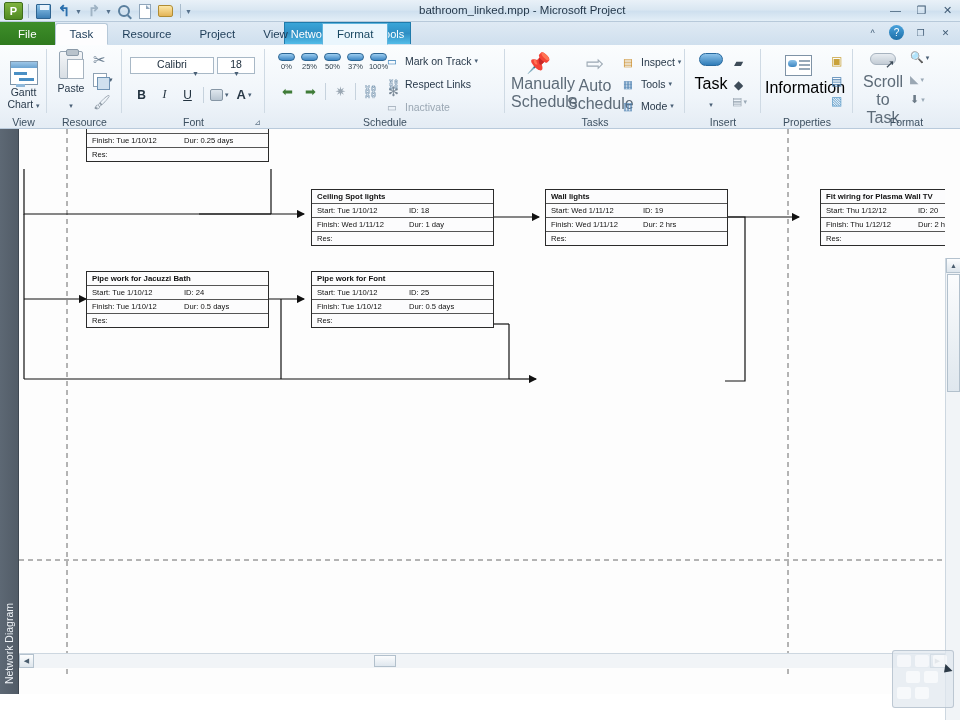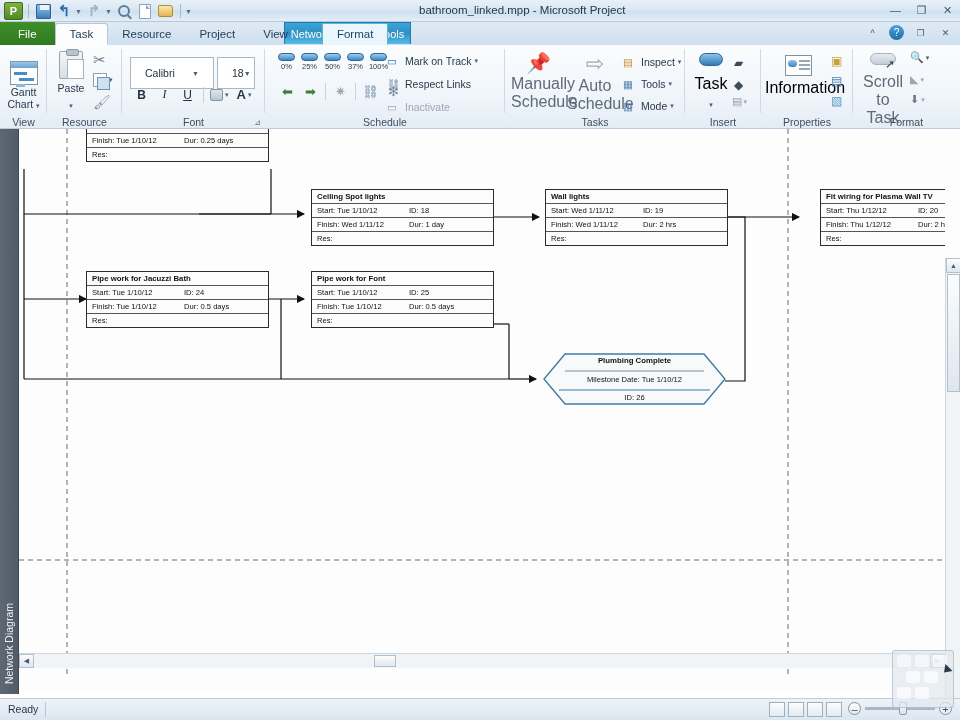--- a/index.html
+++ b/index.html
@@ -107,21 +107,21 @@
   
   .clip-ico{width:24px;height:28px;background:linear-gradient(to bottom,#f4f6f8,#d8dee4);border:1px solid #94a4b3;border-radius:2px;position:relative;}
   .clip-ico::before{content:"";position:absolute;left:6px;top:-3px;width:11px;height:5px;background:#b9c3cc;border:1px solid #8b9aa8;border-radius:2px;}
   .clip-ico::after{content:"";position:absolute;left:7px;top:7px;width:15px;height:18px;background:#fff;border:1px solid #a7b4c0;}
   .scissor{font-size:15px;color:#6b7f92;}
   .copy-ico{width:14px;height:14px;background:#fff;border:1px solid #8ea2b4;position:relative;}
   .copy-ico::after{content:"";position:absolute;left:3px;top:3px;width:11px;height:11px;background:#cfe0ee;border:1px solid #6f93b4;}
   .brush{font-size:14px;color:#8a96a2;}
 
   
-  .fselect{height:32px;border:1px solid #a8b8c6;background:#fff;display:flex;align-items:center;padding:0 14px;font-size:10.5px;color:#20303f;}
+  .fselect{height:17px;border:1px solid #a8b8c6;background:#fff;display:flex;align-items:center;padding:0 14px;font-size:10.5px;color:#20303f;flex-direction:column;}
   .fselect .cv{margin-left:auto;font-size:7px;color:#4a6076;}
   .fbtn{width:19px;height:19px;display:flex;align-items:center;justify-content:center;font-size:12px;color:#22323f;}
   .fill-ico{width:13px;height:12px;background:linear-gradient(to bottom,#dfe7ee,#b9c6d2);border:1px solid #8696a5;border-radius:2px;}
   .a-letter{font-size:13px;color:#2a3a48;font-weight:bold;}
 
   
   .pct{display:flex;flex-direction:column;align-items:center;width:19px;}
   .pct .bar{width:17px;height:8px;border-radius:4px;border:1px solid #2c6694;background:linear-gradient(to bottom,#9ccdf0,#3e87c4);position:relative;overflow:hidden;}
   .pct .bar::after{content:"";position:absolute;left:0;top:3px;height:4px;background:#15374f;}
   .pct .lbl{font-size:7.5px;color:#31424f;margin-top:1px;}
@@ -622,63 +622,35 @@
           <span class="c1"><span>Finish:</span>
           <span>Tue 1/10/12</span></span>
           <span><span>Dur:</span>
           <span>0.5 days</span></span>
         </div>
         <div class="r last">
           <span>Res:</span>
         </div>
       </div>
 
-      <div class="ms" style="left:524px;top:224px;width:183px;height:52px;">
-        <svg width="183" height="52" style="position:absolute;left:0;top:0;">
-          <polygon points="22,1 161,1 182,26 161,51 22,51 1,26" fill="#f7f9fb" stroke="#3d7ea6" stroke-width="1.4"></polygon>
-          <line x1="22" y1="18" x2="161" y2="18" stroke="#7d8d9a" stroke-width="1"></line>
-          <line x1="16" y1="37" x2="167" y2="37" stroke="#3d7ea6" stroke-width="1.1"></line>
-        </svg>
-        <div class="ttl" style="position:absolute;left:0;top:3px;width:183px;">Plumbing Complete</div>
-        <div class="ln" style="position:absolute;left:0;top:22px;width:183px;">Milestone Date: Tue 1/10/12</div>
-        <div class="ln" style="position:absolute;left:0;top:40px;width:183px;">ID: 26</div>
-      </div>
     </div>
 
     <div class="vscroll">
       <div class="sb-btn" style="position:absolute;left:0;top:0;width:15px;height:15px;">▲</div>
       <div class="sb-thumb" style="position:absolute;left:1px;top:16px;width:13px;height:118px;"></div>
 
     </div>
 
     <div class="hscroll">
       <div class="sb-btn" style="position:absolute;left:0;top:0;width:15px;height:14px;">◀</div>
       <div class="sb-thumb" style="position:absolute;left:355px;top:1px;width:22px;height:12px;"></div>
       <div class="sb-btn" style="position:absolute;right:0;top:0;width:15px;height:14px;">▶</div>
     </div>
   </div>
 
-  <div class="statusbar">
-    <div class="status-txt">Ready</div>
-    <div class="status-div"></div>
-    <div class="viewbtns">
-      <div class="vbtn"></div>
-      <div class="vbtn"></div>
-      <div class="vbtn"></div>
-      <div class="vbtn"></div>
-    </div>
-    <div class="zoomwrap">
-      <div class="zcirc">–</div>
-      <div class="ztrack">
-        <div class="ztick"></div>
-        <div class="zthumb" style="left:34px;"></div>
-      </div>
-      <div class="zcirc">+</div>
-    </div>
-  </div>
 
   <div class="overlay">
     <div class="ov-cell" style="left:4px;top:4px;"></div>
     <div class="ov-cell" style="left:22px;top:4px;"></div>
     <div class="ov-cell" style="left:40px;top:4px;"></div>
     <div class="ov-cell" style="left:13px;top:20px;"></div>
     <div class="ov-cell" style="left:31px;top:20px;"></div>
     <div class="ov-cell" style="left:4px;top:36px;"></div>
     <div class="ov-cell" style="left:22px;top:36px;"></div>
   </div>

